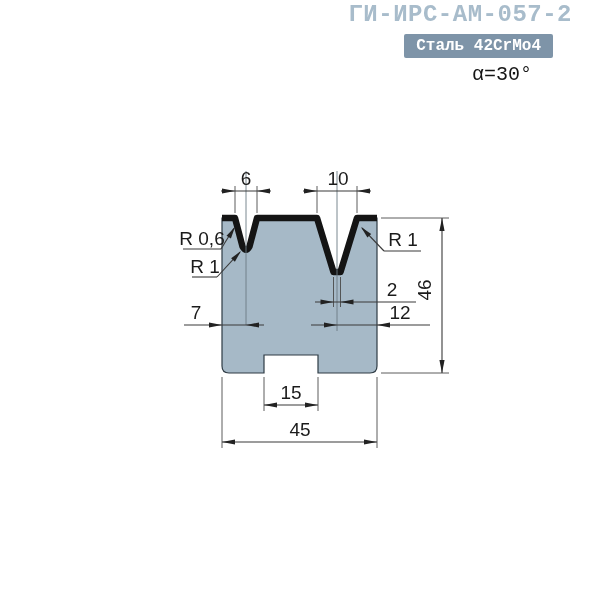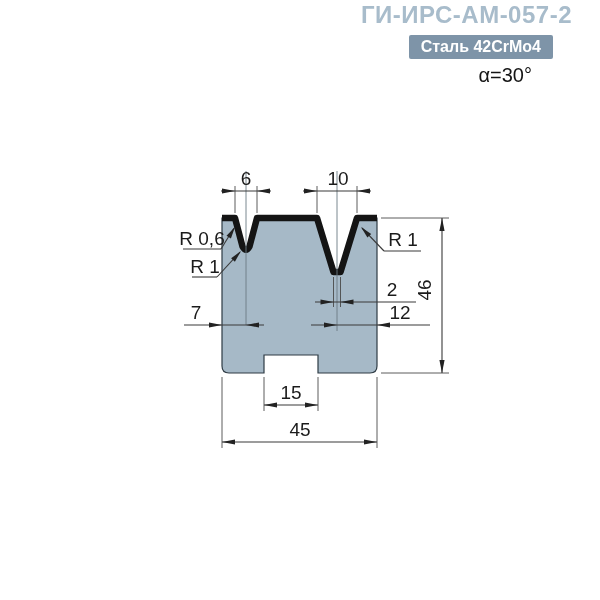--- a/index.html
+++ b/index.html
@@ -8,21 +8,21 @@
     --accent-title:#a8bccb;
     --badge-bg:#7e94a8;
   }
   *{margin:0;padding:0;box-sizing:border-box;}
   body{
     width:600px;height:600px;position:relative;background:#ffffff;
     font-family:"Liberation Sans", sans-serif;overflow:hidden;
   }
   .header{
     position:absolute;top:0;left:0;right:0;
-    display:flex;flex-direction:column;align-items:flex-end;
+    display:flex;flex-direction:column;align-items:flex-end;font-family:Liberation Mono, monospace;
   }
   .title{
     margin-right:28px;margin-top:1px;
     font-size:24px;font-weight:bold;letter-spacing:.5px;
     color:var(--accent-title);
   }
   .badge{
     margin-right:47px;margin-top:6px;
     background:var(--badge-bg);color:#ffffff;
     font-size:16px;font-weight:bold;

